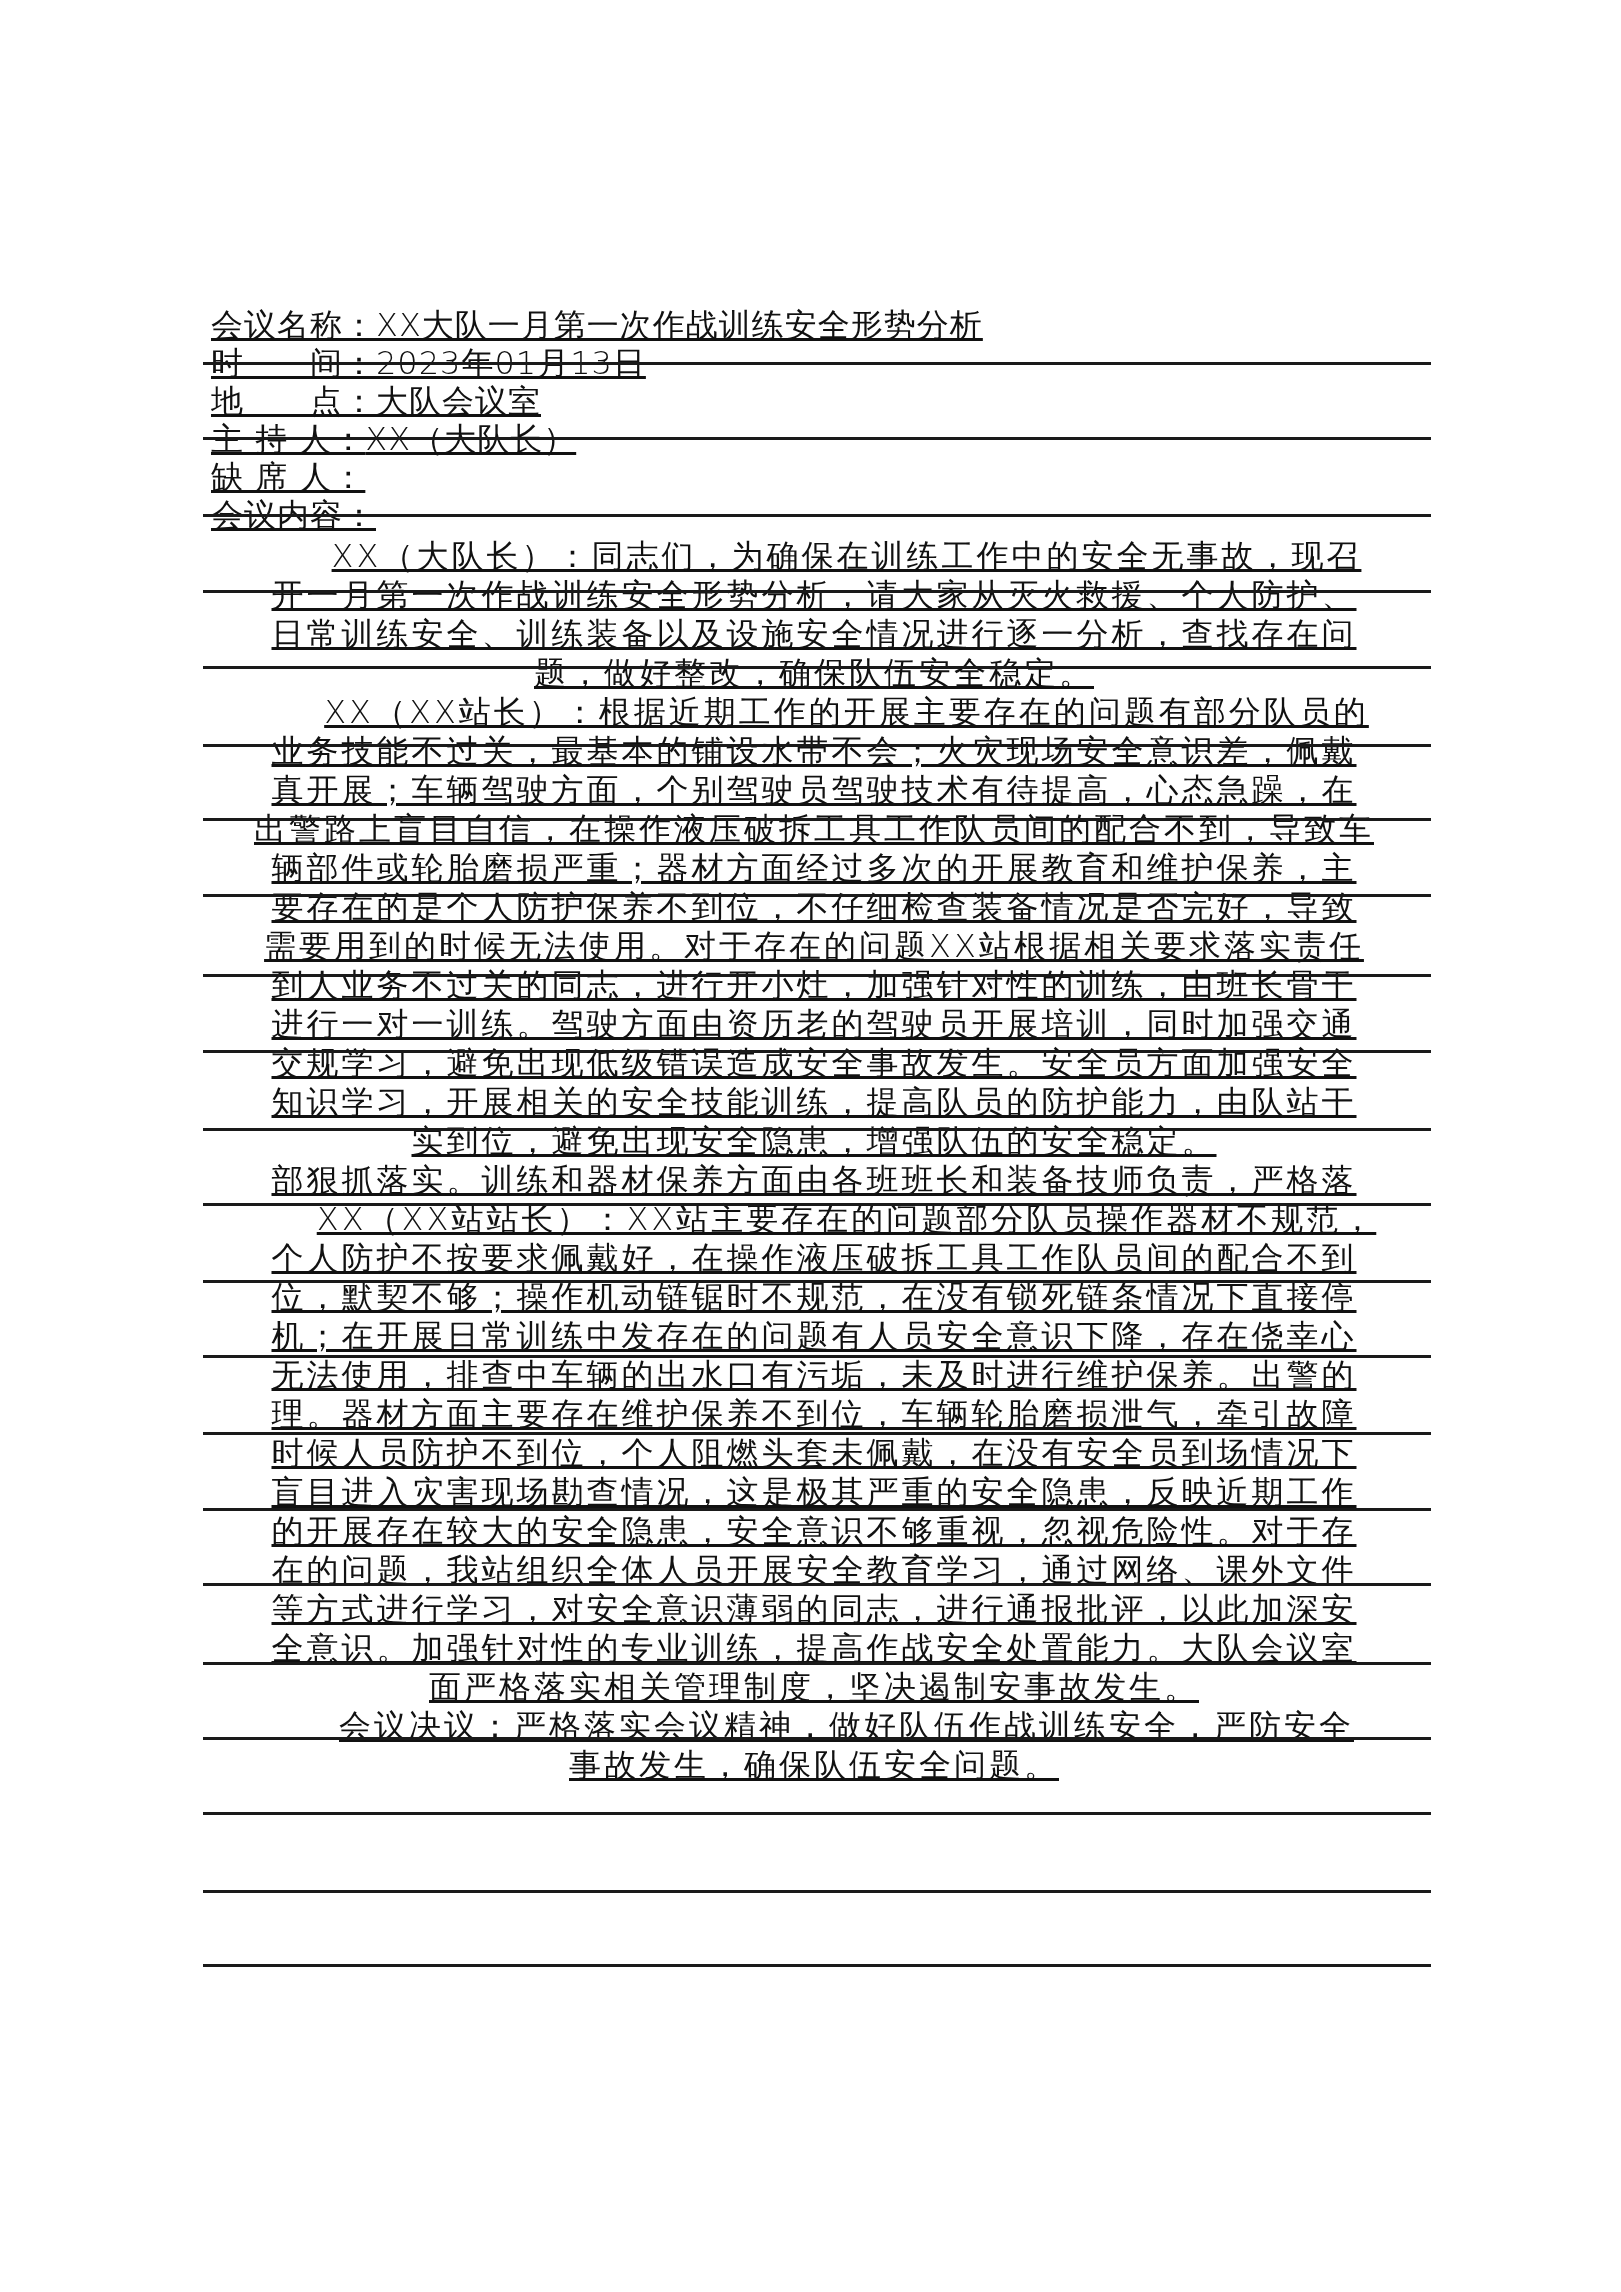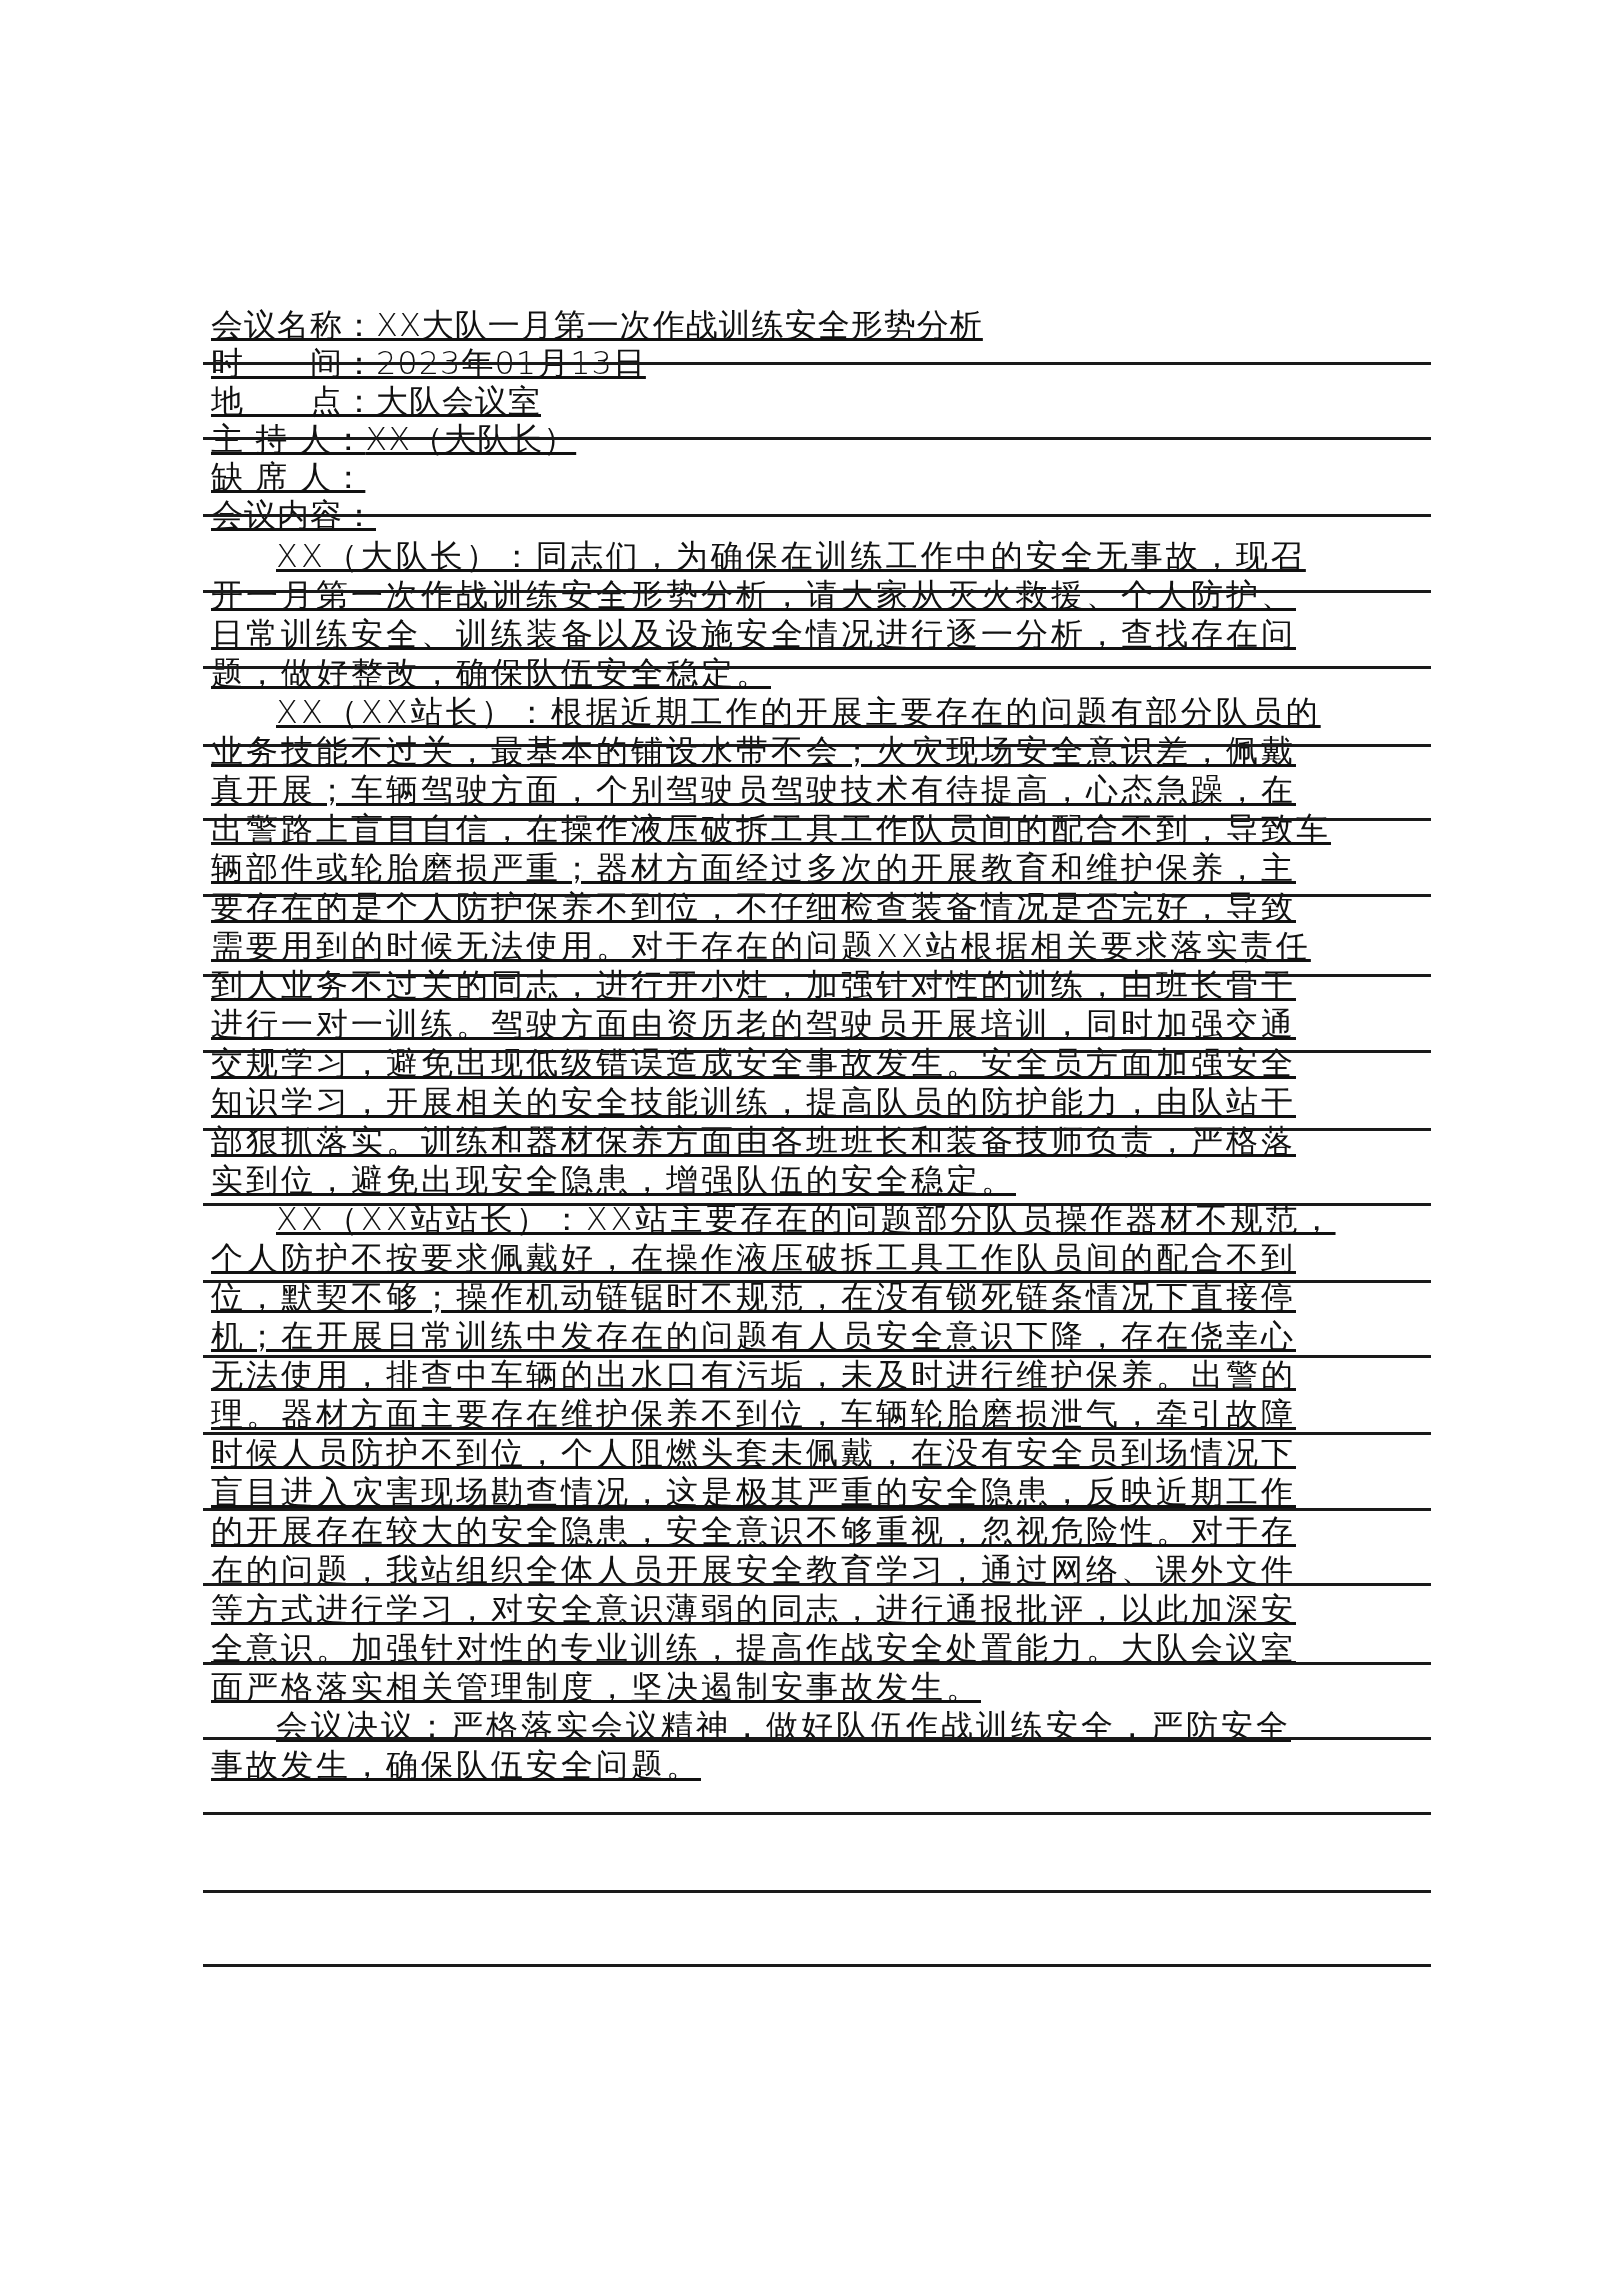--- a/index.html
+++ b/index.html
@@ -21,38 +21,38 @@
 
 <div class="page">
   <div class="text-block">
     <div class="hline"><span>会议名称：</span><span>XX大队一月第一次作战训练安全形势分析</span></div>
     <div class="hline"><span>时　　间：</span><span>2023年01月13日</span></div>
     <div class="hline"><span>地　　点：</span><span>大队会议室</span></div>
     <div class="hline"><span>主 持 人：</span><span>XX（大队长）</span></div>
     <div class="hline"><span>缺 席 人：</span><span></span></div>
     <div class="hline"><span>会议内容：</span><span></span></div>
 
-    <div id="body-lines" style="margin-top:2.9px;">
+    <div id="body-lines" style="margin-top:2.9px;text-align:center;">
         <div class="bline indent">XX（大队长）：同志们，为确保在训练工作中的安全无事故，现召</div>
         <div class="bline">开一月第一次作战训练安全形势分析，请大家从灭火救援、个人防护、</div>
         <div class="bline">日常训练安全、训练装备以及设施安全情况进行逐一分析，查找存在问</div>
         <div class="bline">题，做好整改，确保队伍安全稳定。</div>
         <div class="bline indent">XX（XX站长）：根据近期工作的开展主要存在的问题有部分队员的</div>
         <div class="bline">业务技能不过关，最基本的铺设水带不会；火灾现场安全意识差，佩戴</div>
         <div class="bline">真开展；车辆驾驶方面，个别驾驶员驾驶技术有待提高，心态急躁，在</div>
         <div class="bline">出警路上盲目自信，在操作液压破拆工具工作队员间的配合不到，导致车</div>
         <div class="bline">辆部件或轮胎磨损严重；器材方面经过多次的开展教育和维护保养，主</div>
         <div class="bline">要存在的是个人防护保养不到位，不仔细检查装备情况是否完好，导致</div>
         <div class="bline">需要用到的时候无法使用。对于存在的问题XX站根据相关要求落实责任</div>
         <div class="bline">到人业务不过关的同志，进行开小灶，加强针对性的训练，由班长骨干</div>
         <div class="bline">进行一对一训练。驾驶方面由资历老的驾驶员开展培训，同时加强交通</div>
         <div class="bline">交规学习，避免出现低级错误造成安全事故发生。安全员方面加强安全</div>
         <div class="bline">知识学习，开展相关的安全技能训练，提高队员的防护能力，由队站干</div>
+        <div class="bline">实到位，避免出现安全隐患，增强队伍的安全稳定。</div>
         <div class="bline">部狠抓落实。训练和器材保养方面由各班班长和装备技师负责，严格落</div>
-        <div class="bline">实到位，避免出现安全隐患，增强队伍的安全稳定。</div>
         <div class="bline indent">XX（XX站站长）：XX站主要存在的问题部分队员操作器材不规范，</div>
         <div class="bline">个人防护不按要求佩戴好，在操作液压破拆工具工作队员间的配合不到</div>
         <div class="bline">位，默契不够；操作机动链锯时不规范，在没有锁死链条情况下直接停</div>
         <div class="bline">机；在开展日常训练中发存在的问题有人员安全意识下降，存在侥幸心</div>
         <div class="bline">无法使用，排查中车辆的出水口有污垢，未及时进行维护保养。出警的</div>
         <div class="bline">理。器材方面主要存在维护保养不到位，车辆轮胎磨损泄气，牵引故障</div>
         <div class="bline">时候人员防护不到位，个人阻燃头套未佩戴，在没有安全员到场情况下</div>
         <div class="bline">盲目进入灾害现场勘查情况，这是极其严重的安全隐患，反映近期工作</div>
         <div class="bline">的开展存在较大的安全隐患，安全意识不够重视，忽视危险性。对于存</div>
         <div class="bline">在的问题，我站组织全体人员开展安全教育学习，通过网络、课外文件</div>

